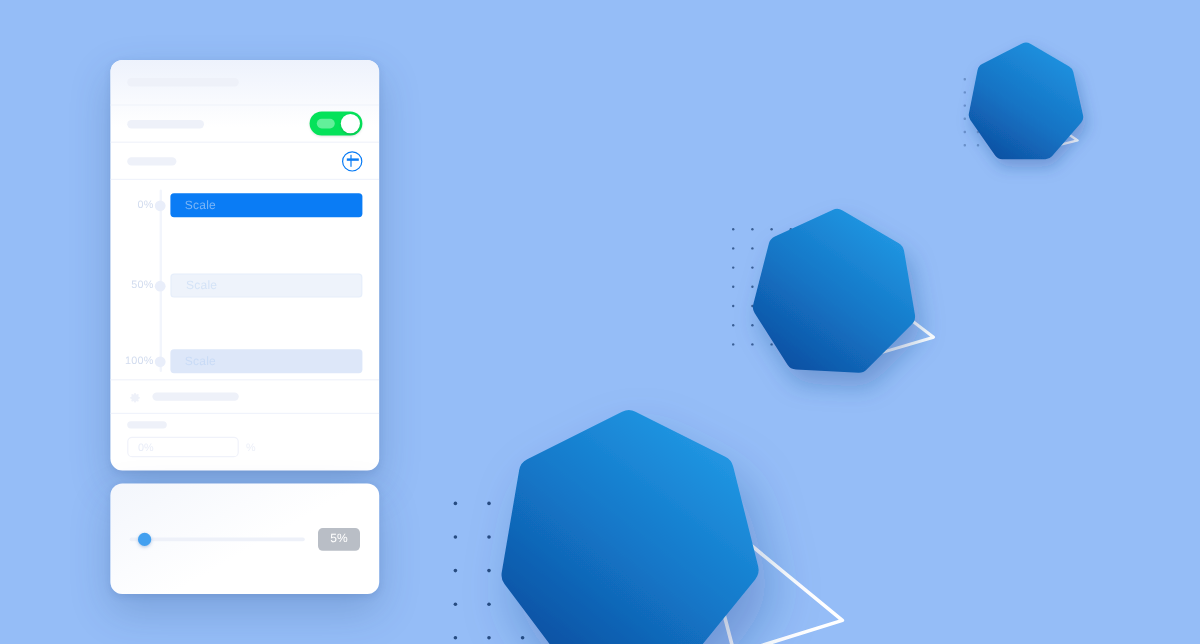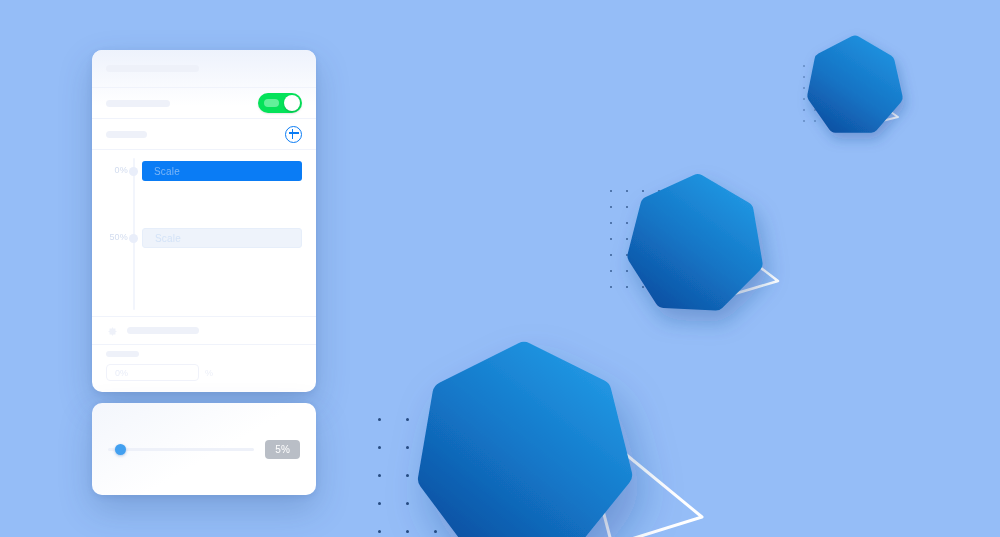--- a/index.html
+++ b/index.html
@@ -514,20 +514,27 @@
       </div>
 
       <div class="scale-row r50">
         <div class="tick-wrap">
           <span class="tick-label">50%</span>
         </div>
         <span class="tick-dot"></span>
         <div class="bar bar-idle-1">Scale</div>
       </div>
 
+      <div class="scale-row r100">
+        <div class="tick-wrap">
+          <span class="tick-label">100%</span>
+        </div>
+        <span class="tick-dot"></span>
+        <div class="bar bar-idle-2">Scale</div>
+      </div>
     </div>
 
     <div class="row row-gear">
       <span class="gear-icon">
         <svg width="12" height="12" viewBox="0 0 24 24" fill="#eef1f9">
           <path d="M12 8a4 4 0 1 0 0 8 4 4 0 0 0 0-8zm0 6a2 2 0 1 1 0-4 2 2 0 0 1 0 4z"></path>
           <path d="M21 12l-2-.6a7.3 7.3 0 0 0-.6-1.5l1-1.8-1.5-1.5-1.8 1a7.3 7.3 0 0 0-1.5-.6L14 5h-2l-.6 2a7.3 7.3 0 0 0-1.5.6l-1.8-1L6.6 8.1l1 1.8a7.3 7.3 0 0 0-.6 1.5L5 12v2l2 .6c.15.53.35 1.03.6 1.5l-1 1.8 1.5 1.5 1.8-1c.47.25.97.45 1.5.6l.6 2h2l.6-2c.53-.15 1.03-.35 1.5-.6l1.8 1 1.5-1.5-1-1.8c.25-.47.45-.97.6-1.5l2-.6v-2z"></path>
         </svg>
       </span>
       <div class="skel skel-row"></div>

